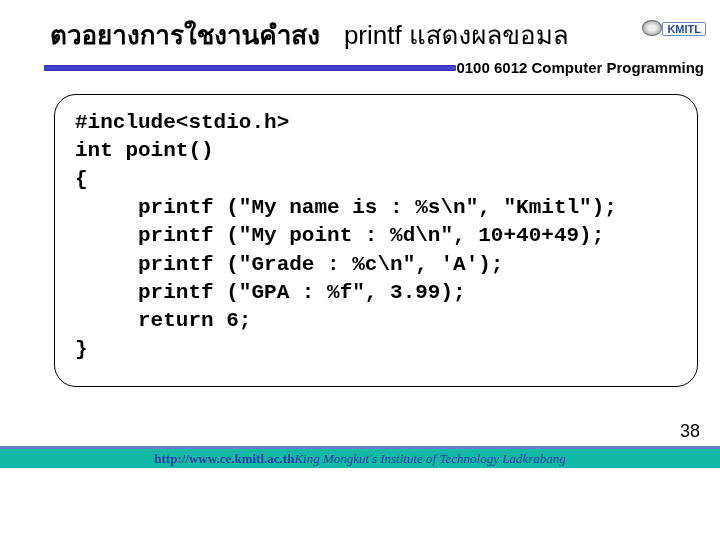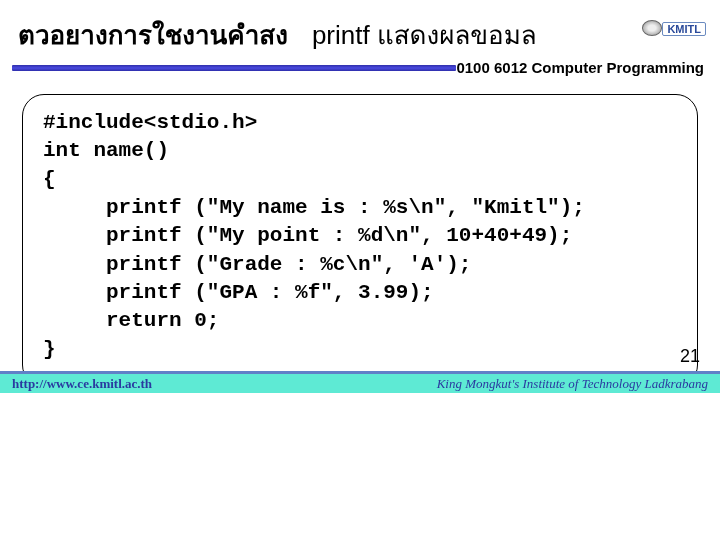--- a/index.html
+++ b/index.html
@@ -1,20 +1,21 @@
 <!DOCTYPE html>
 <html><head>
 <meta charset="utf-8">
 <style>
   * { box-sizing: border-box; margin: 0; padding: 0; }
   html, body { width: 720px; height: 540px; font-family: "Tahoma", sans-serif; background: #fff; }
   .slide {
-    width: 720px; height: 393px;
+    width: 720px; height: 468px;
     position: relative;
     background: #fff;
+    padding-left: 32px;
   }
   .header {
     display: flex;
     align-items: flex-end;
     padding: 14px 18px 4px 18px;
     gap: 24px;
   }
   .title-left {
     font-size: 26px;
     font-weight: bold;
@@ -88,24 +89,24 @@
     bottom: 26px;
     font-size: 18px;
     color: #000;
   }
   .footer {
     position: absolute;
     bottom: 0; left: 0; right: 0;
     height: 22px;
     border-top: 3px solid #6080c8;
     display: flex;
-    justify-content: space-between;
+    justify-content: center;
     align-items: center;
     padding: 0 12px;
-    background: #5eead4;
+    background: #14b8a6;
   }
   .footer-left {
     font-family: "Times New Roman", serif;
     font-size: 13px;
     font-weight: bold;
     color: #2a3aa0;
   }
   .footer-right {
     font-family: "Times New Roman", serif;
     font-size: 13px;
@@ -130,29 +131,29 @@
     <div class="logo-disc"></div>
     <div class="logo-text">KMITL</div>
   </div>
 
   <div class="hr-row">
     <div class="hr-line"></div>
     <div class="course-label">0100 6012 Computer Programming</div>
   </div>
 
   <div class="code-box"><span>#include&lt;stdio.h&gt;</span>
-<span>int name()</span>
+<span>int point()</span>
 <span>{</span>
 <span>     printf ("My name is : %s\n", "Kmitl");</span>
 <span>     printf ("My point : %d\n", 10+40+49);</span>
 <span>     printf ("Grade : %c\n", 'A');</span>
 <span>     printf ("GPA : %f", 3.99);</span>
-<span>     return 0;</span>
+<span>     return 6;</span>
 <span>}</span></div>
 
-  <div class="page-num">21</div>
+  <div class="page-num">38</div>
 
   <div class="footer">
     <div class="footer-left">http://www.ce.kmitl.ac.th</div>
     <div class="footer-right">King Mongkut's Institute of Technology Ladkrabang</div>
   </div>
 
 </div>
 
 </body></html>

